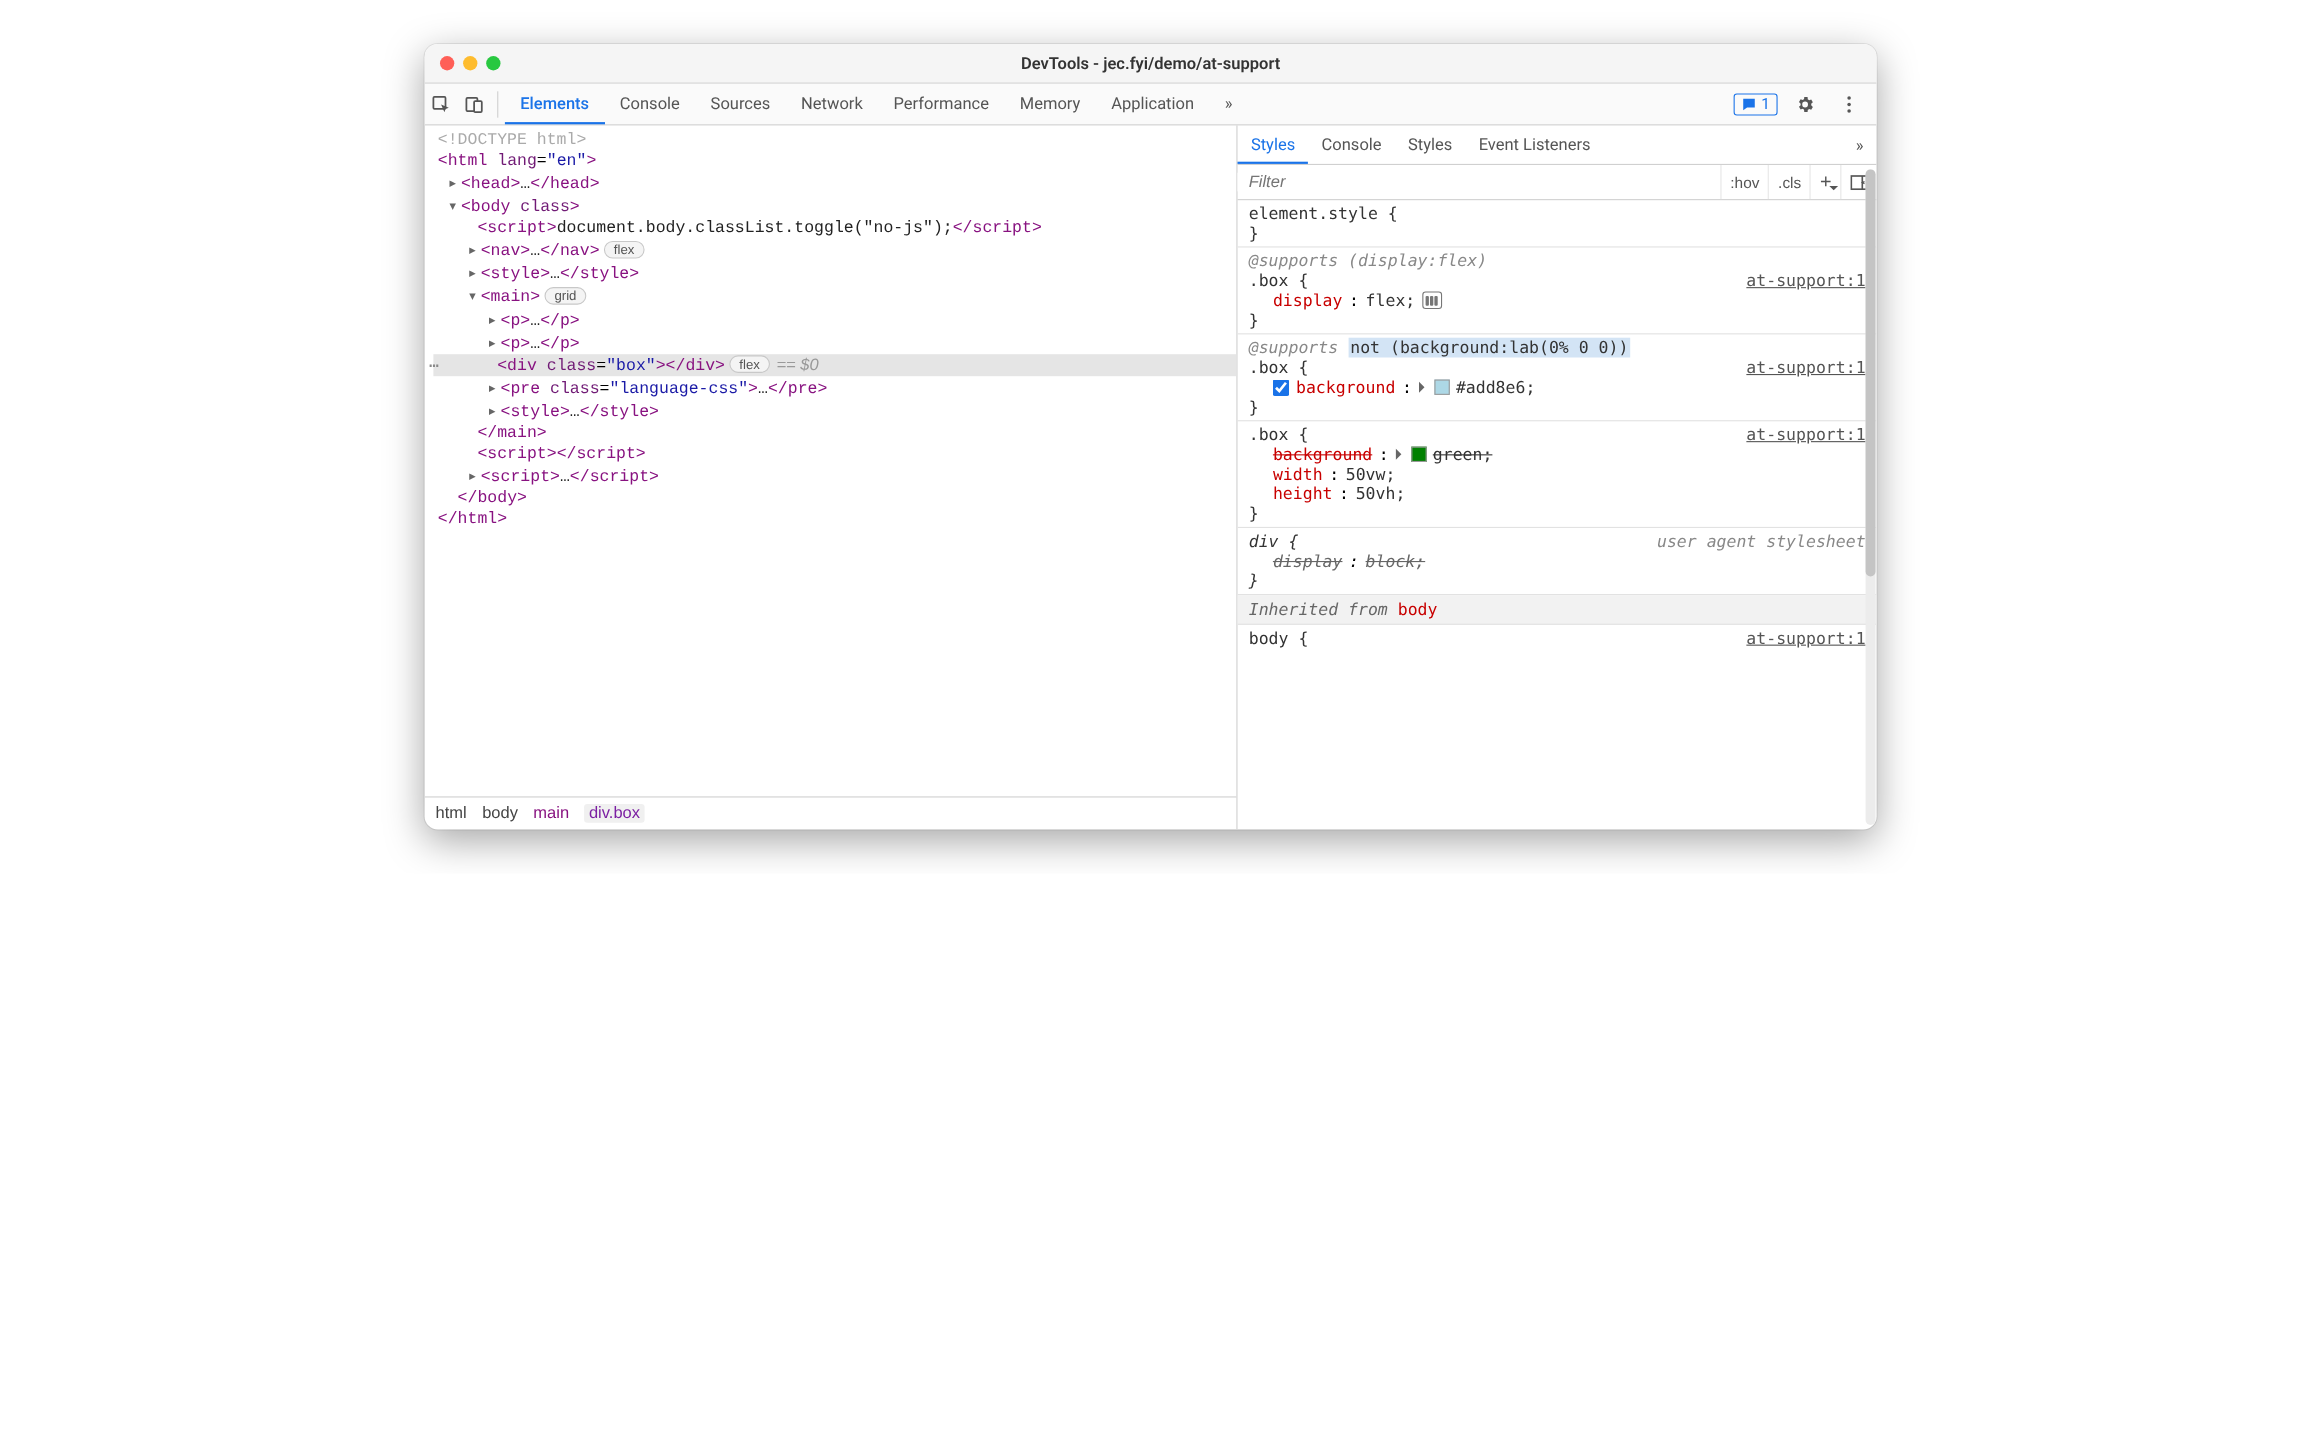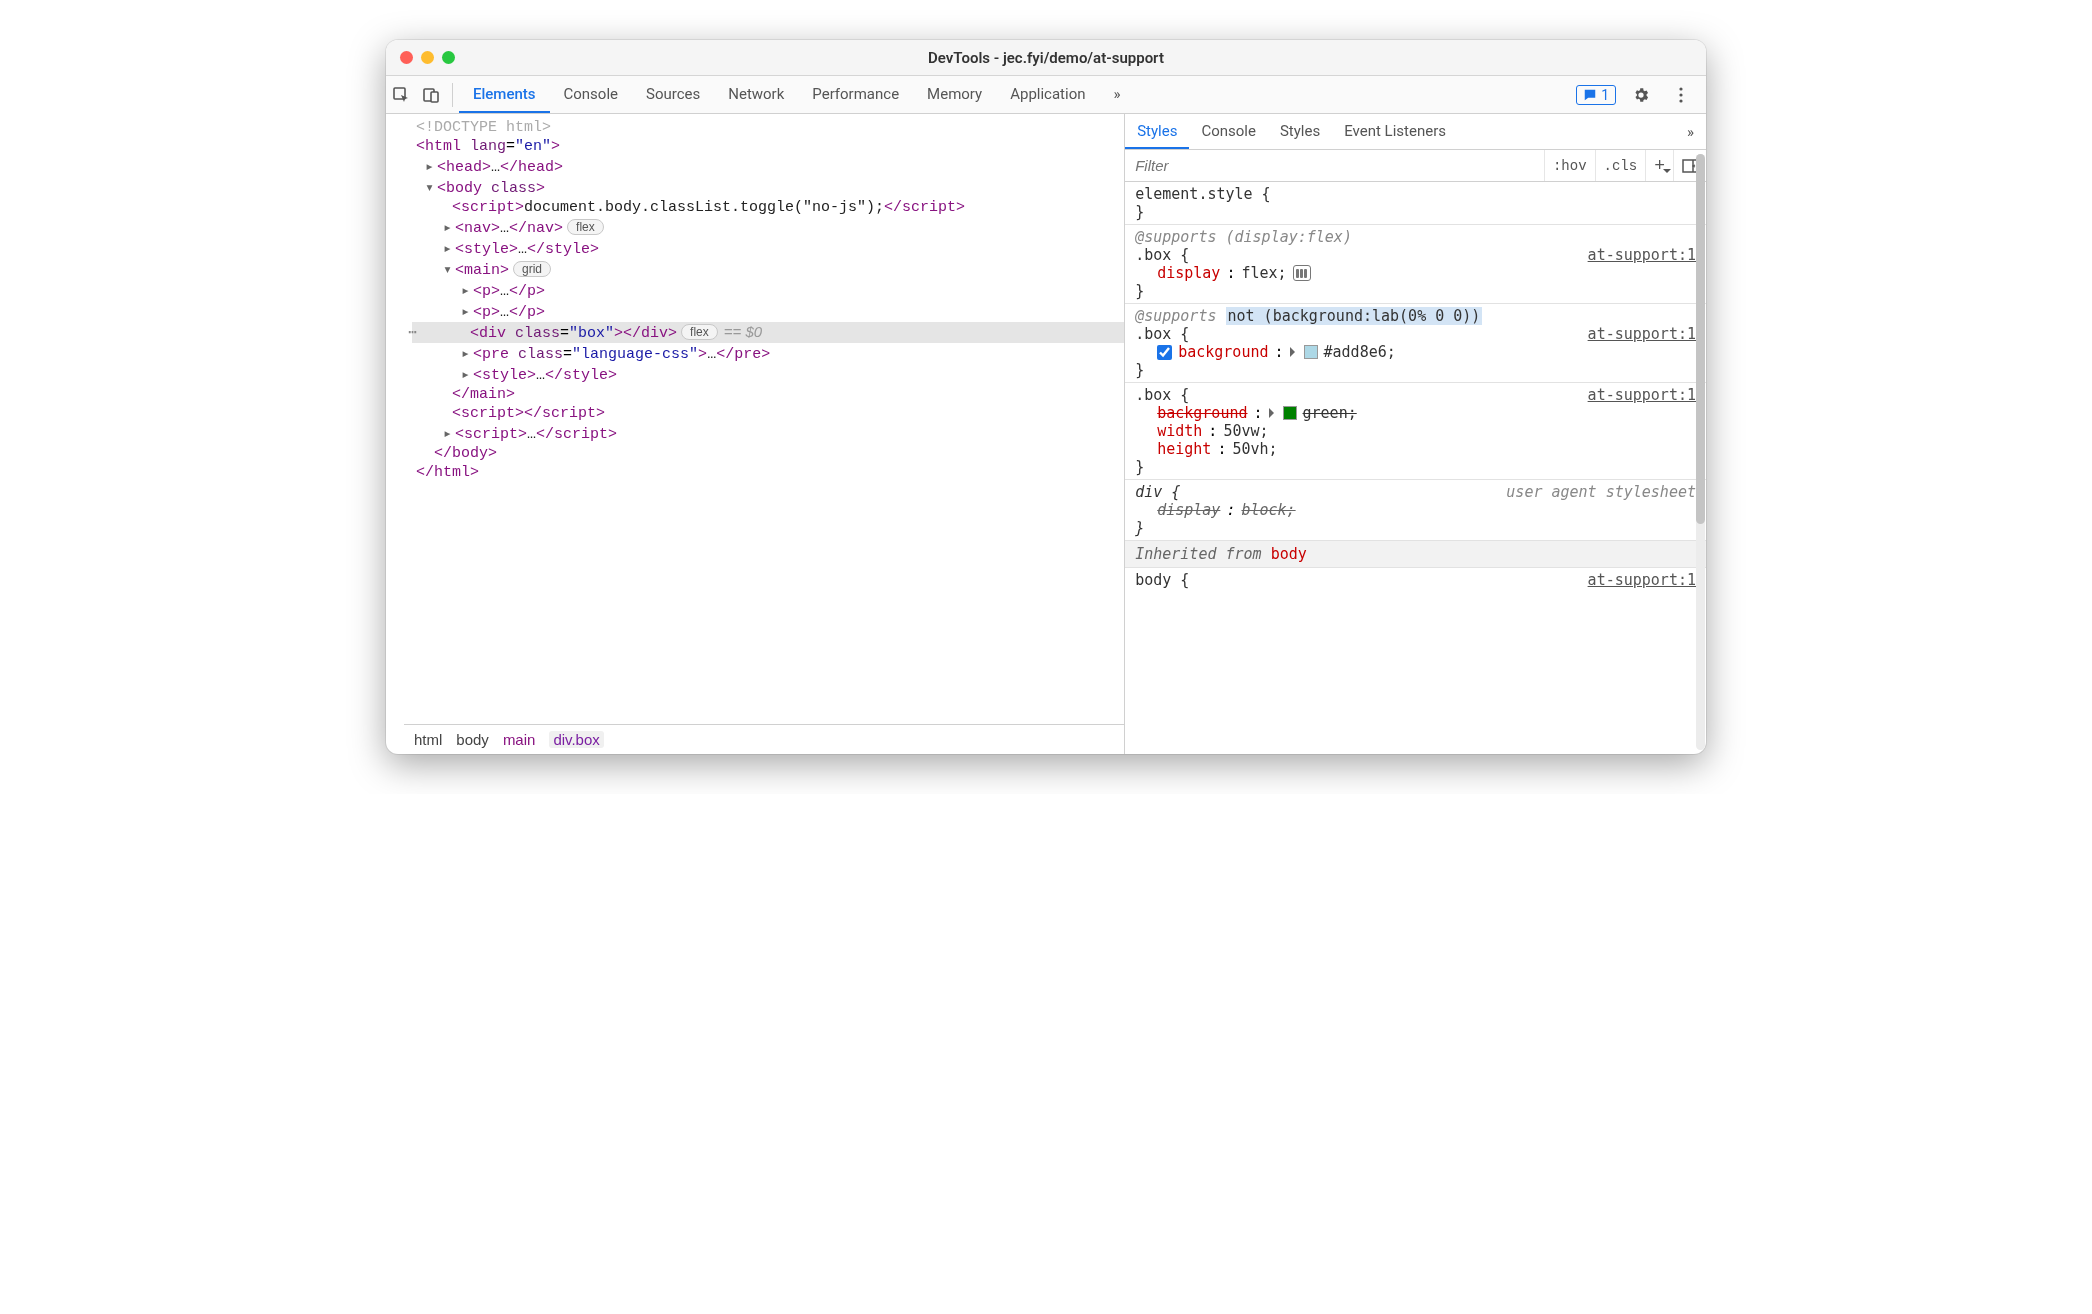--- a/index.html
+++ b/index.html
@@ -80,21 +80,20 @@
   .badge svg{width:14px;height:14px;}
 
   .content { display:flex; height: 640px; }
   .panel-left {
     width: 56%;
     border-right:1px solid #d0d0d0;
     display:flex; flex-direction:column;
     font-family: Menlo, Monaco, "Courier New", monospace;
     font-size: 15px;
     position:relative;
-    padding-left:18px;
   }
   .dom-tree { flex:1; overflow:auto; padding:4px 0 4px 8px; }
   .dom-line { white-space:pre; padding:1px 4px; }
   .dom-line.selected { background:#e5e5e5; position:relative; }
   .dom-line.selected::before{
     content:"⋯"; position:absolute; left:-4px; color:#888;
   }
   .arrow { color:#666; display:inline-block; width:12px; }
   .tag { color:#881280; }
   .attr { color:#701a75;margin-top:32px; }
@@ -138,21 +137,21 @@
   }
   .rtab {
     padding:0 12px; height:100%; display:flex; align-items:center;
     color:#555; border-bottom:2px solid transparent; cursor:pointer;
   }
   .rtab.active { color:#1a73e8; border-bottom-color:#1a73e8;}
   .right-tabs .chev { margin-left:auto; padding:0 12px; color:#555; }
 
   .filter-bar { display:flex; align-items:center; border-bottom:1px solid #d0d0d0; height:32px; font-family:Menlo,monospace;}
   .filter-bar input { flex:1; border:none; padding:0 10px; font-size:15px; outline:none; color:#888; font-family:-apple-system,sans-serif; font-style:italic;}
-  .filter-bar .fb { padding:0 8px; color:#555; border-left:1px solid #e6e6e6; height:100%; display:flex; align-items:center; font-family:Liberation Mono, monospace; font-size:14px;}
+  .filter-bar .fb { padding:0 8px; color:#555; border-left:1px solid #e6e6e6; height:100%; display:flex; align-items:center; font-family:Liberation Sans, sans-serif; font-size:14px;}
   .filter-bar .plus { font-size:18px; position:relative; }
   .filter-bar .plus::after{content:"";position:absolute;right:2px;bottom:4px;border:4px solid transparent;border-top-color:#555;}
 
   .styles { flex:1; overflow:auto; font-family:Menlo,Monaco,monospace; font-size:15px; }
   .rule { border-bottom:1px solid #e2e2e2; padding:3px 10px 3px 10px; }
   .rule .head { display:flex; }
   .rule .src { margin-left:auto; color:#555; text-decoration:underline; font-style:normal; }
   .rule .ua { margin-left:auto; color:#888; font-style:italic; }
   .sel { color:#333; }
   .prop { color:#c80000; }

